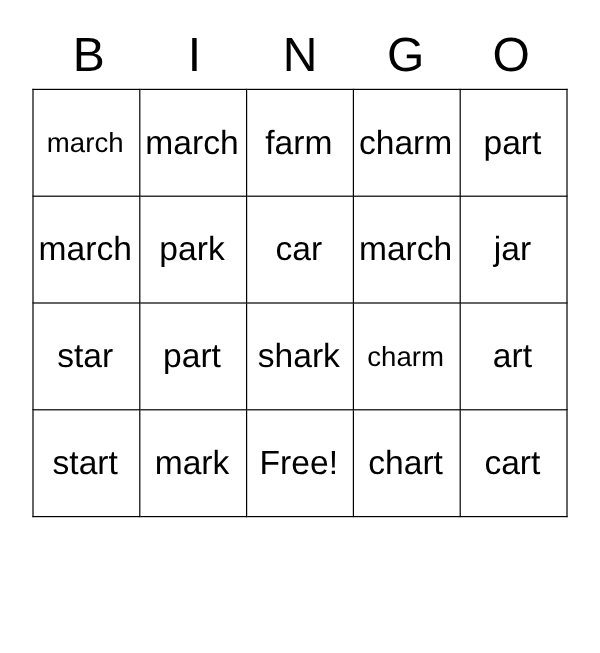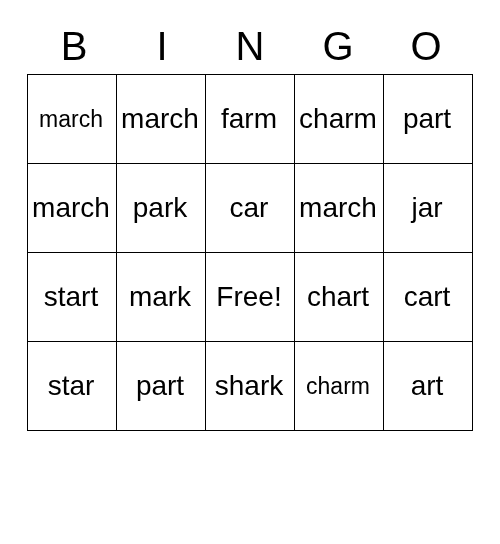--- a/index.html
+++ b/index.html
@@ -109,48 +109,48 @@
           </td>
         <td>
             <span class="cell-text">march</span>
           </td>
         <td>
             <span class="cell-text">jar</span>
           </td>
       </tr>
       <tr>
         <td>
+            <span class="cell-text">star</span>
+          </td>
+        <td>
+            <span class="cell-text">part</span>
+          </td>
+        <td>
+            <span class="cell-text">shark</span>
+          </td>
+        <td>
+            <span class="cell-text shrink-sm">charm</span>
+          </td>
+        <td>
+            <span class="cell-text">art</span>
+          </td>
+      </tr>
+      <tr>
+        <td>
             <span class="cell-text">start</span>
           </td>
         <td>
             <span class="cell-text">mark</span>
           </td>
         <td>
             <span class="cell-text">Free!</span>
           </td>
         <td>
             <span class="cell-text">chart</span>
           </td>
         <td>
             <span class="cell-text">cart</span>
           </td>
       </tr>
-      <tr>
-        <td>
-            <span class="cell-text">star</span>
-          </td>
-        <td>
-            <span class="cell-text">part</span>
-          </td>
-        <td>
-            <span class="cell-text">shark</span>
-          </td>
-        <td>
-            <span class="cell-text shrink-sm">charm</span>
-          </td>
-        <td>
-            <span class="cell-text">art</span>
-          </td>
-      </tr>
     </tbody>
   </table>
 
 </div>
 
 </body></html>

